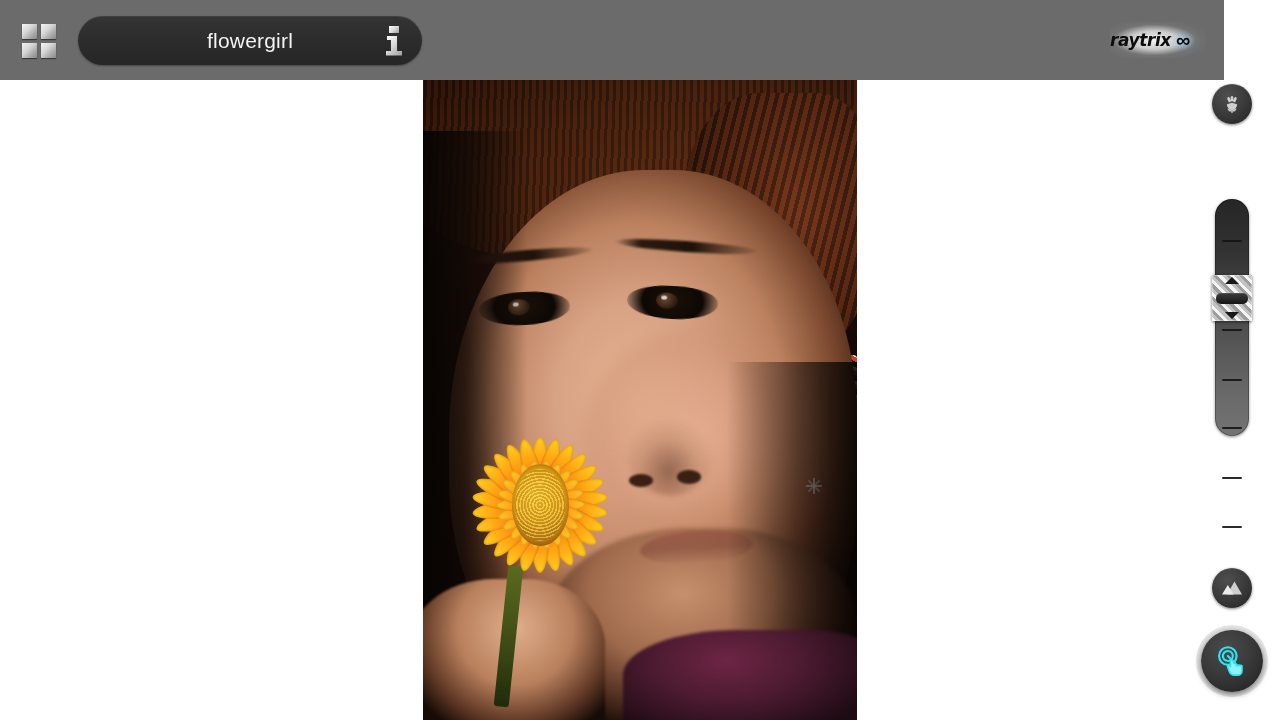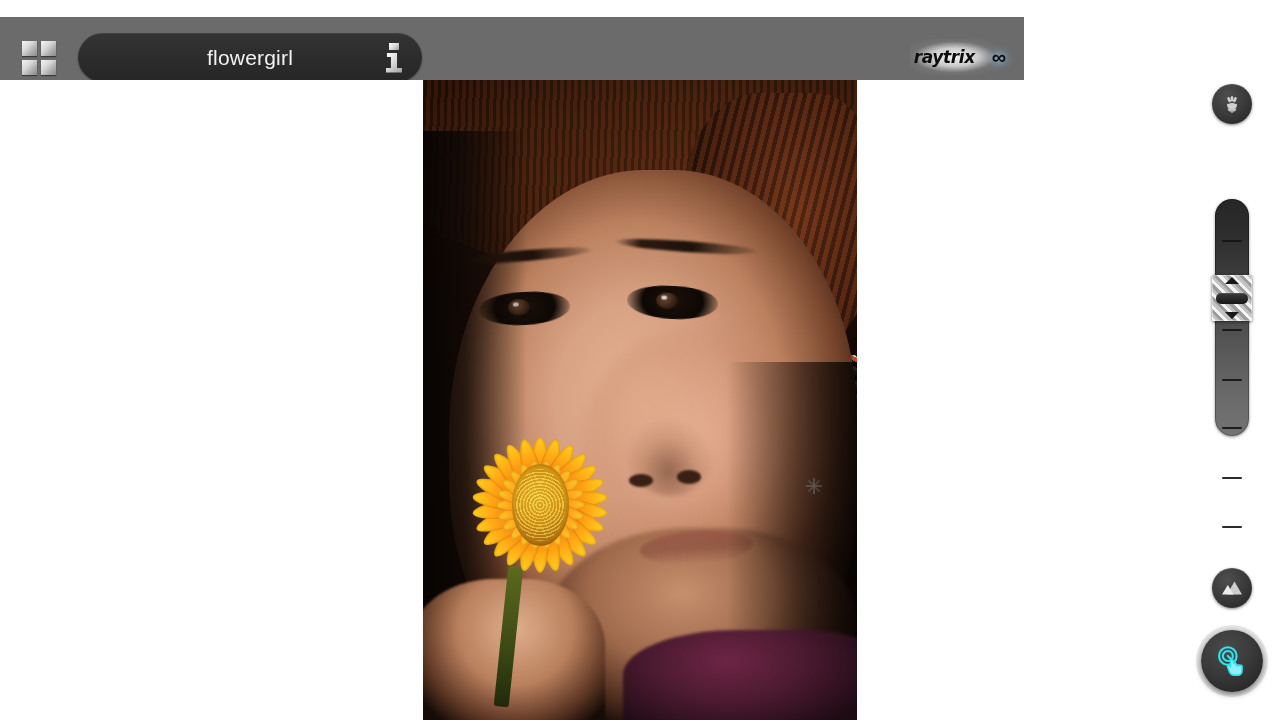--- a/index.html
+++ b/index.html
@@ -6,21 +6,21 @@
   * { margin:0; padding:0; box-sizing:border-box; }
   html,body {
     width:1280px; height:720px; overflow:hidden;
     background:#ffffff;
     font-family:"Liberation Sans", sans-serif;
   }
   #app { position:relative; width:1280px; height:720px; background:#ffffff; }
 
   
   .topbar {
-    position:absolute; left:0; top:17px; width:1024px; height:80px;
+    position:absolute; left:0; top:0; width:1224px; height:80px;
     background:#6b6b6b;
     display:flex; align-items:center;
   }
 
   
   .grid-icon {
     position:absolute; left:22px; top:24px;
     width:34px; height:34px;
     display:grid; grid-template-columns:15px 15px; grid-template-rows:15px 15px;
     gap:4px; cursor:pointer;
@@ -64,21 +64,21 @@
   .nav-links { position:absolute; right:170px; top:0; height:80px; display:flex; align-items:center; gap:36px; }
   .nav-link {
     color:#f3f3f3; font-size:21px; cursor:pointer; text-decoration:none;
     padding:4px 6px; white-space:nowrap;
   }
 
   
   .logo {
     position:absolute; right:18px; top:22px;
     width:96px; height:36px;
-    display:flex; align-items:center; justify-content:flex-end; gap:17px;
+    display:flex; align-items:center; justify-content:flex-start; gap:5px;
     border-radius:8px;
     background:radial-gradient(ellipse 60% 60% at 46% 50%, rgba(255,255,255,.92) 0%, rgba(240,240,240,.72) 42%, rgba(150,150,150,.18) 72%, rgba(107,107,107,0) 100%);
     cursor:pointer;
   }
   .logo .word {
     font-family:"DejaVu Sans", sans-serif;
     font-style:italic; font-weight:bold; font-size:17px;
     color:#0d0d0d; letter-spacing:-.4px;
   }
   .logo .inf {

